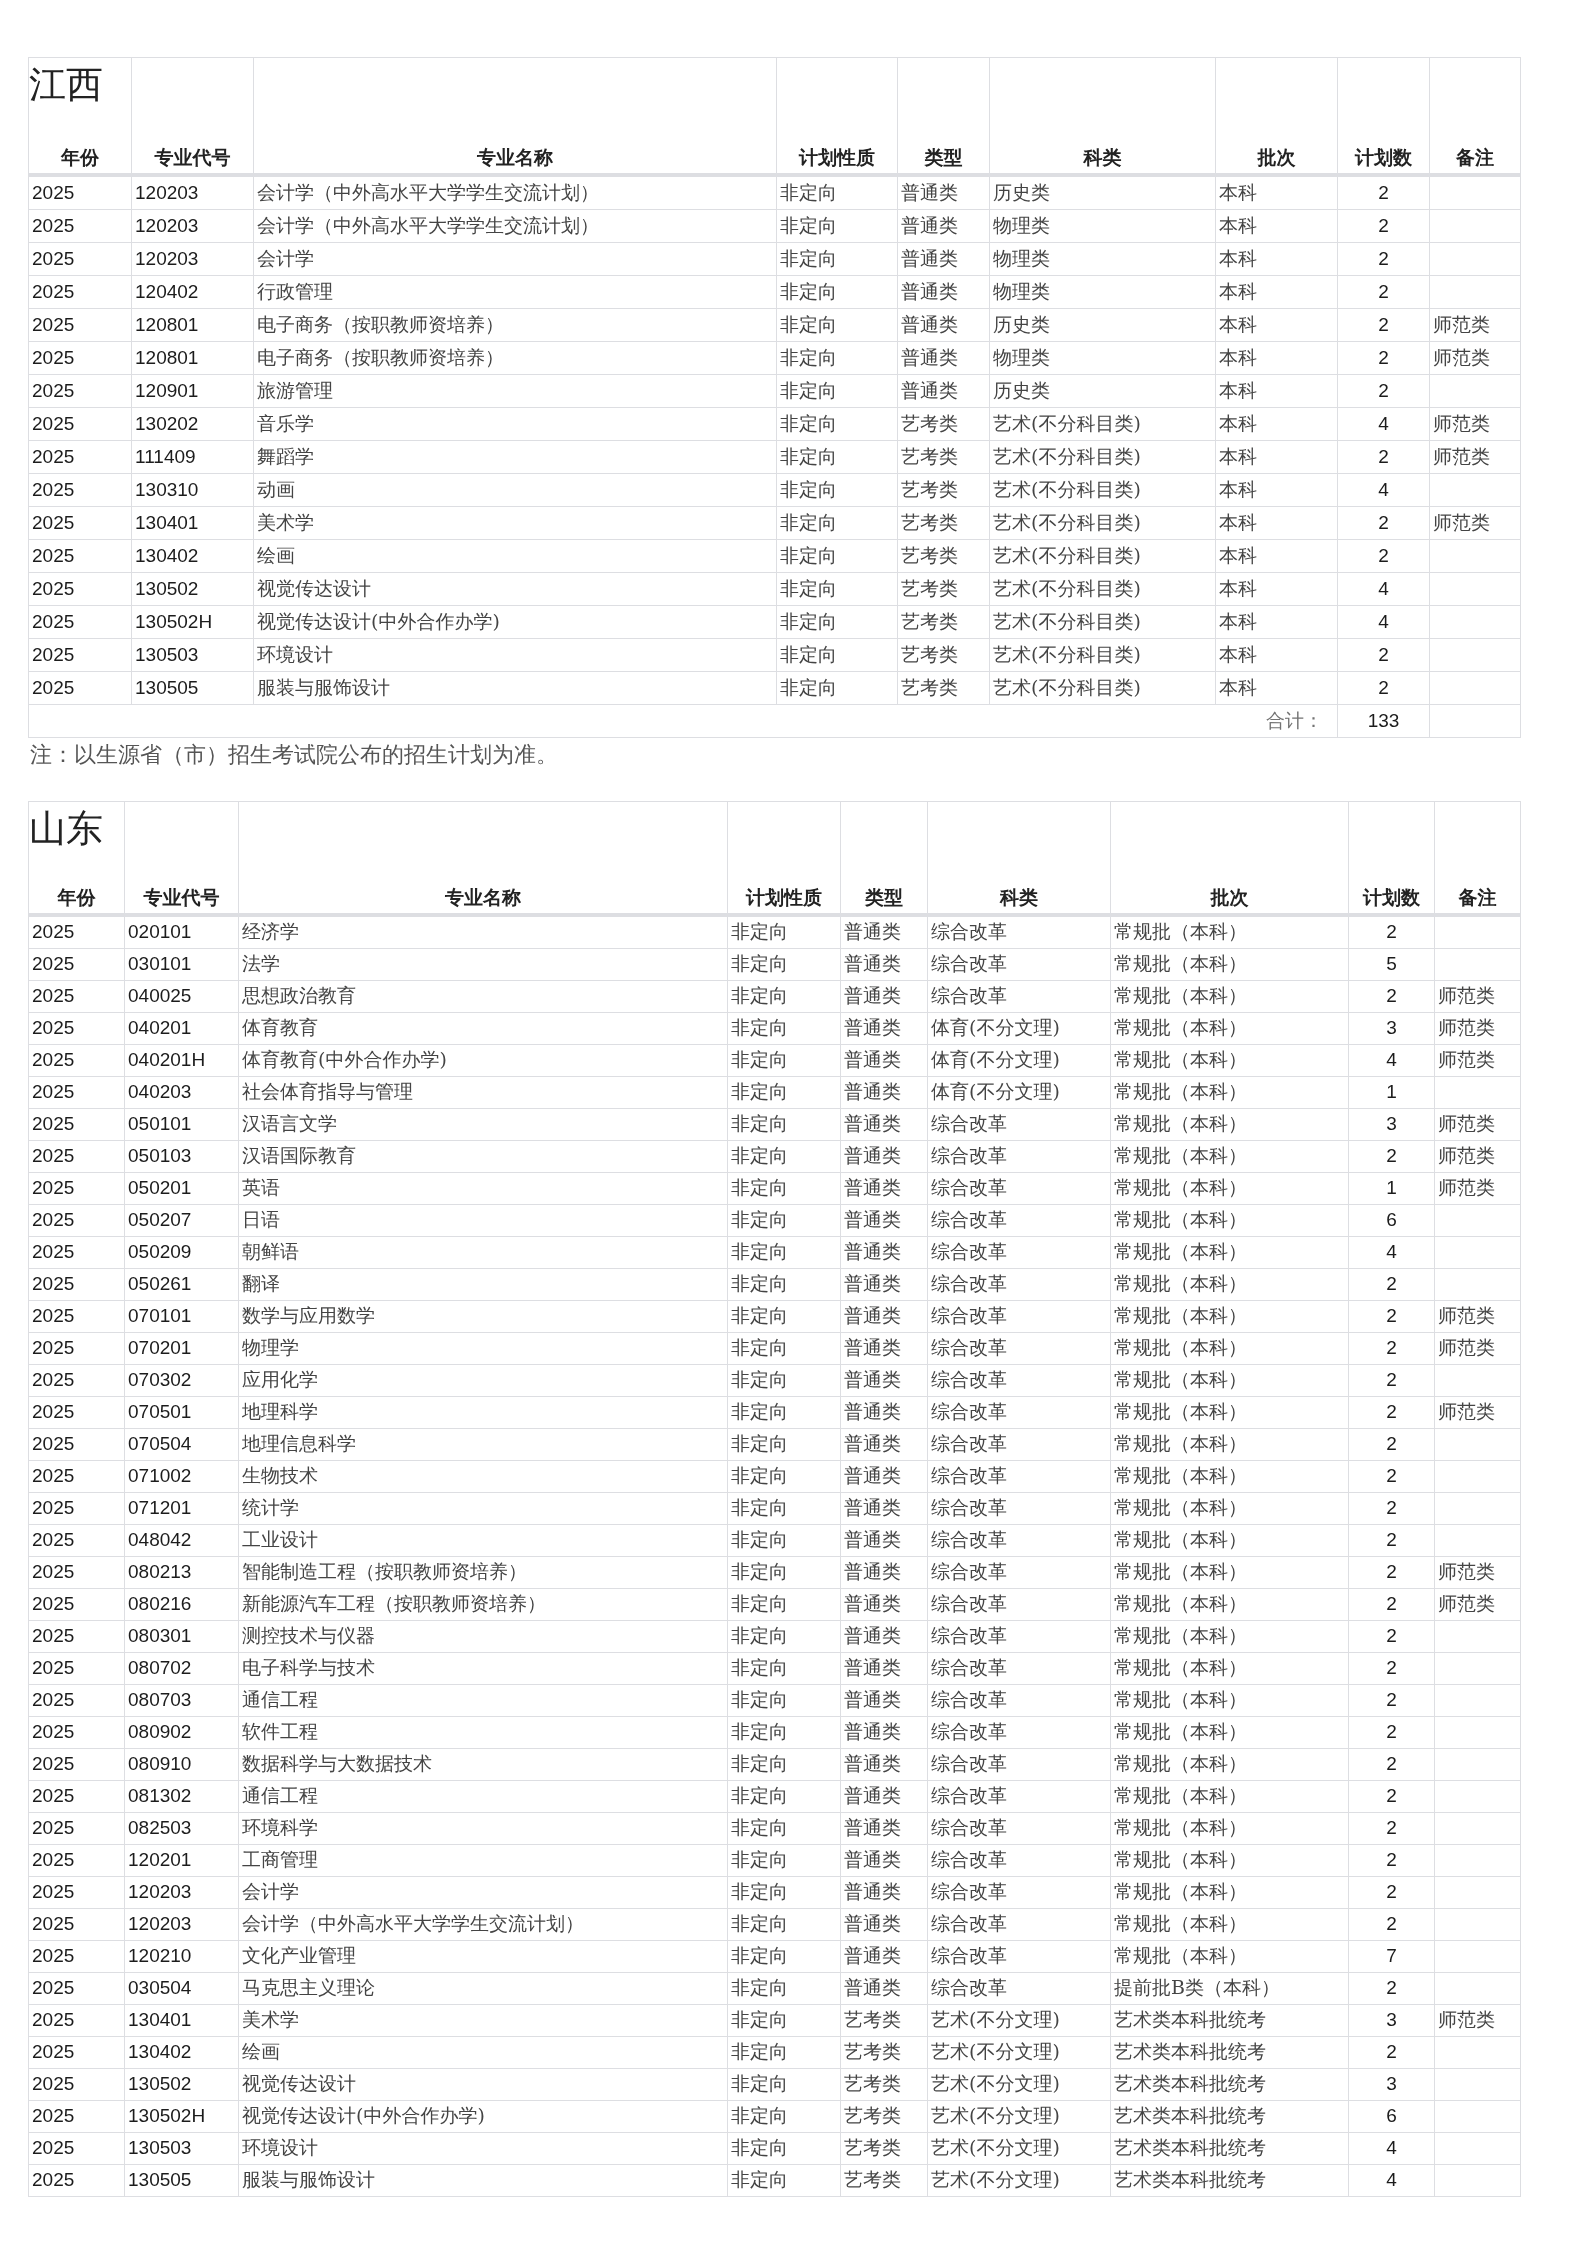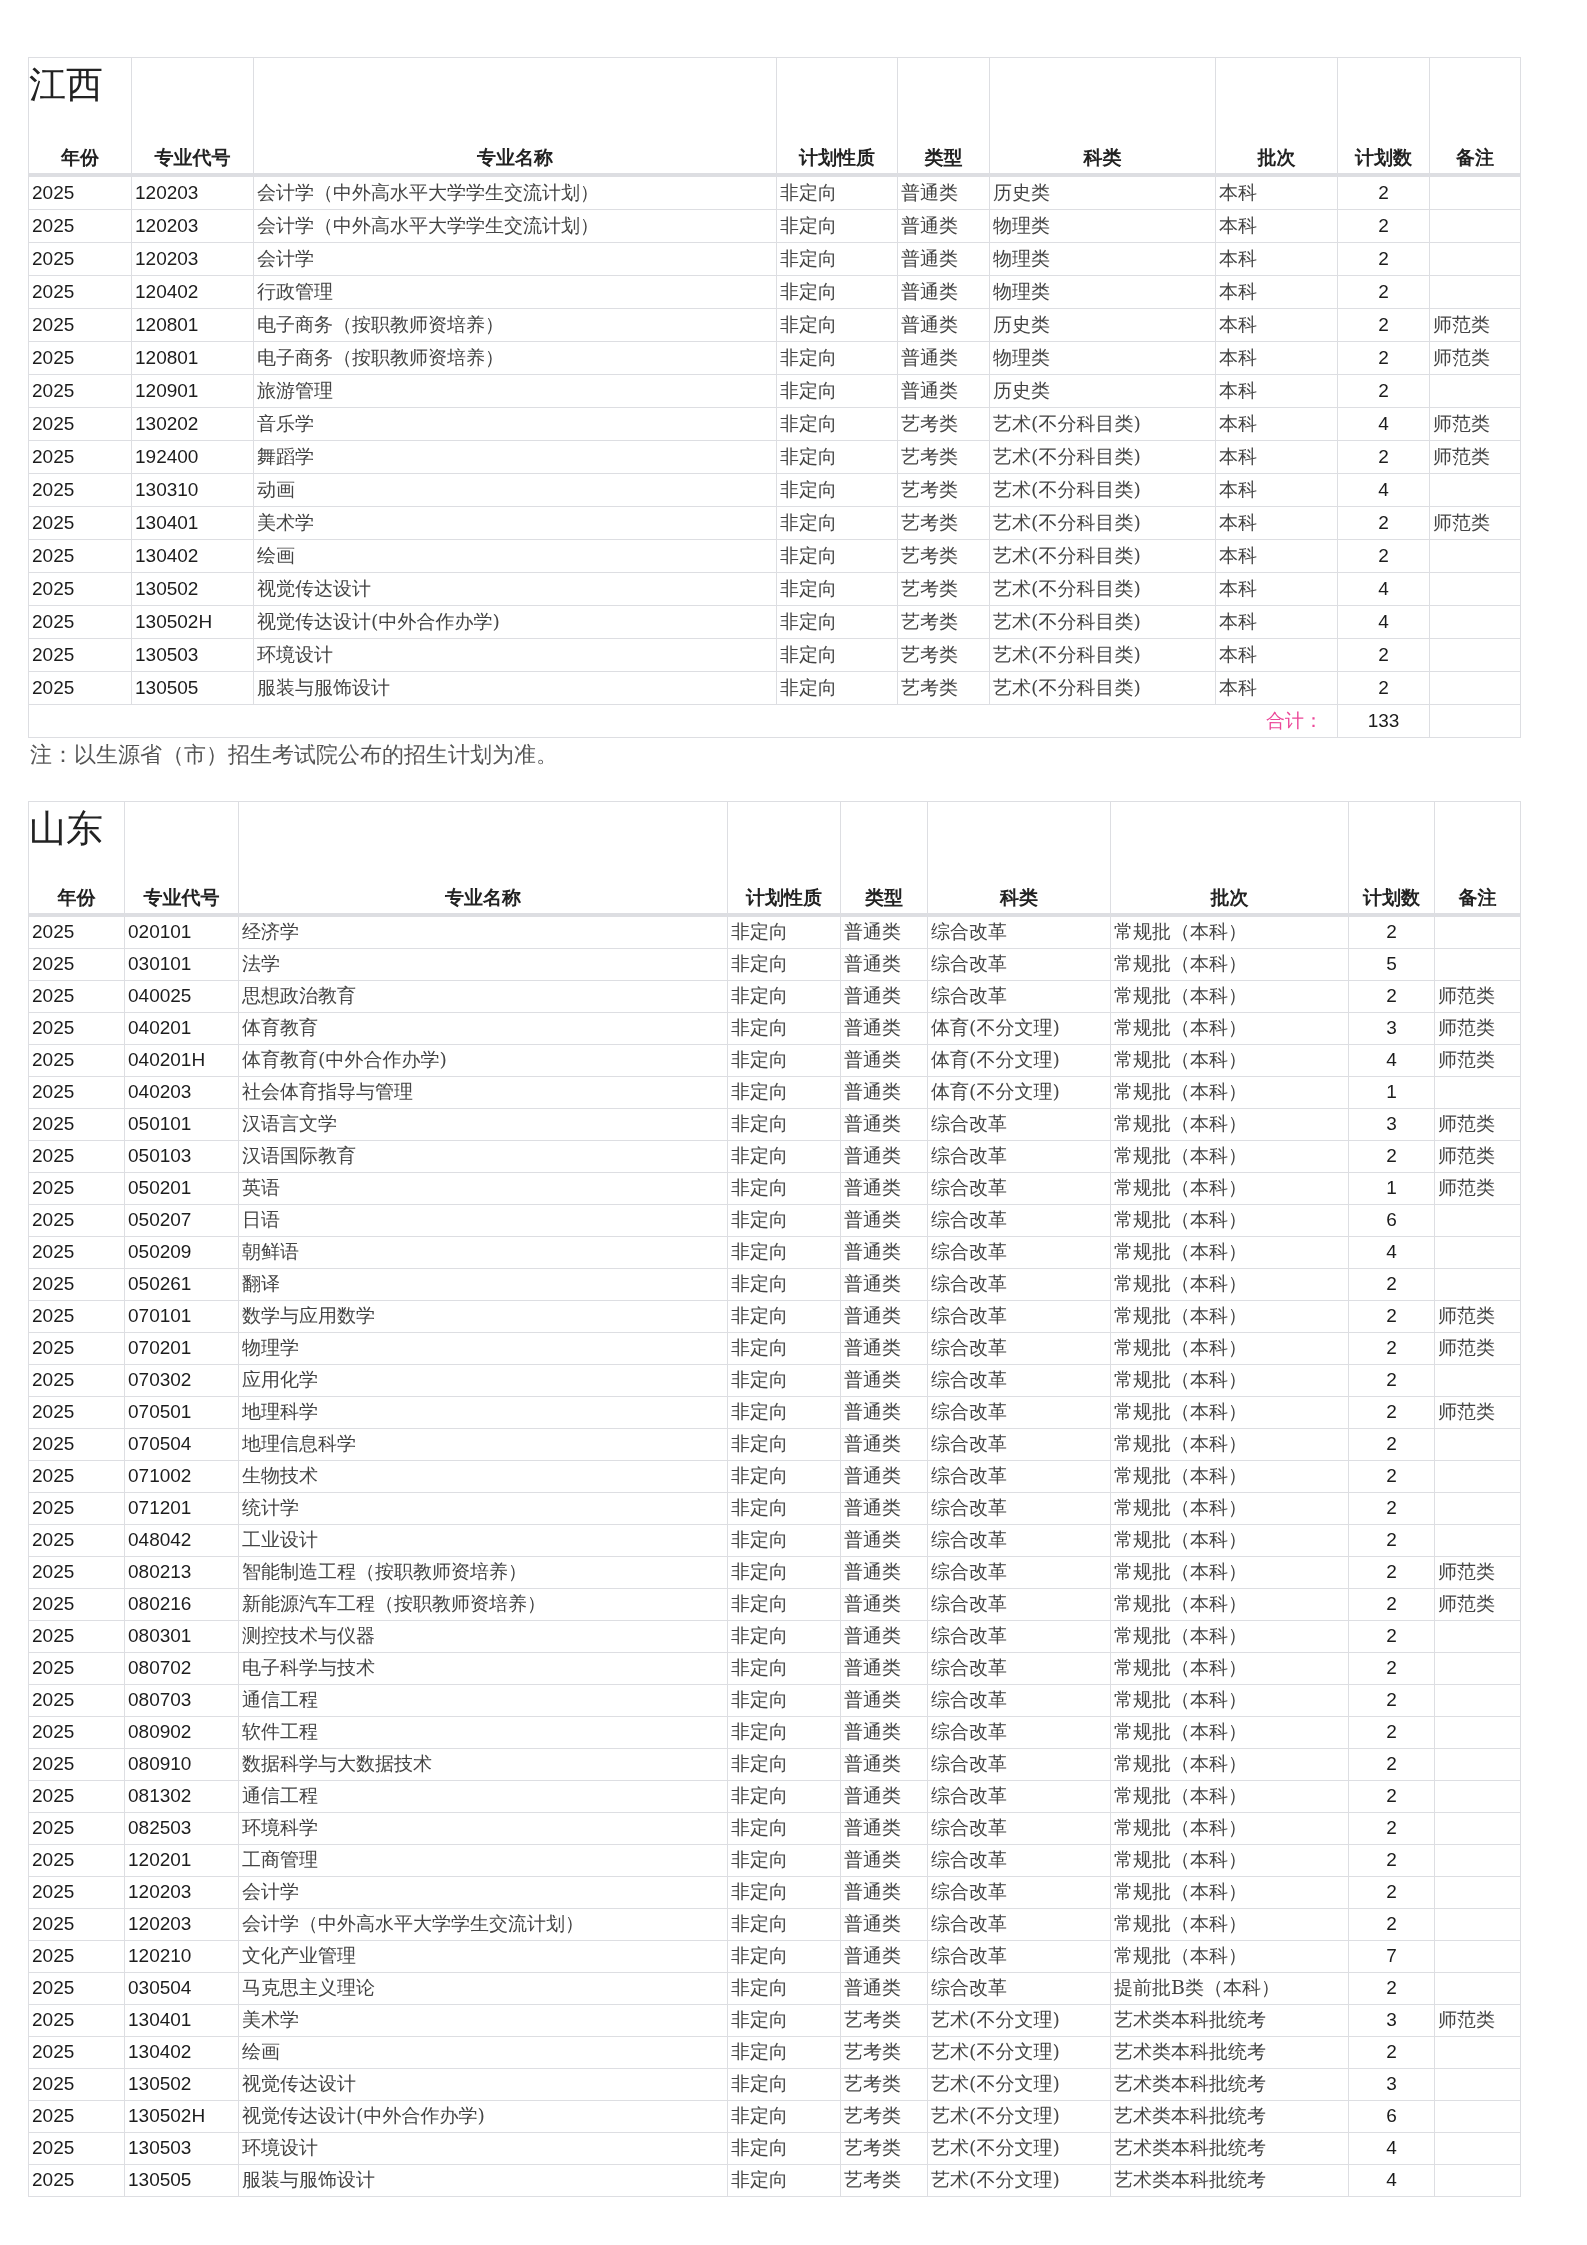--- a/index.html
+++ b/index.html
@@ -13,21 +13,21 @@
   .hdr-row th { border-bottom:4px solid #dddee2; }
   .province { position:absolute; font-family:Liberation Sans, sans-serif;
               font-size:37px; color:#222; left:0; top:2px; font-weight:normal; }
   th.first { position:relative; }
   td { font-size:19px; vertical-align:middle; }
   td.num { font-family:"Liberation Sans", sans-serif; color:#1c1c1c; font-size:19px; }
   td.cjk { font-family:"DejaVu Serif","Liberation Serif",serif; color:#444; font-size:19px; }
   td.count { text-align:center; font-family:"Liberation Sans", sans-serif; color:#1c1c1c; }
   .jx tr.row td { height:32px; }
   .sd tr.row td { height:31px; }
-  td.total-label { text-align:right; font-family:"DejaVu Serif","Liberation Serif",serif; color:#ec4899; padding-right:14px; }
+  td.total-label { text-align:right; font-family:"DejaVu Serif","Liberation Serif",serif; color:#737373; padding-right:14px; }
   .note { position:absolute; left:30px; top:740px; font-family:"DejaVu Serif","Liberation Serif",serif;
           font-size:22px; color:#555; }
 </style>
 </head>
 <body>
 
 <table class="jx" style="top:57px; width:1492px;">
   <colgroup>
     <col style="width:103px">
       <col style="width:122px">
@@ -139,21 +139,21 @@
         <td class="cjk">音乐学</td>
         <td class="cjk">非定向</td>
         <td class="cjk">艺考类</td>
         <td class="cjk">艺术(不分科目类)</td>
         <td class="cjk">本科</td>
         <td class="count">4</td>
         <td class="cjk">师范类</td>
       </tr>
       <tr class="row">
         <td class="num">2025</td>
-        <td class="num">192400</td>
+        <td class="num">111409</td>
         <td class="cjk">舞蹈学</td>
         <td class="cjk">非定向</td>
         <td class="cjk">艺考类</td>
         <td class="cjk">艺术(不分科目类)</td>
         <td class="cjk">本科</td>
         <td class="count">2</td>
         <td class="cjk">师范类</td>
       </tr>
       <tr class="row">
         <td class="num">2025</td>

